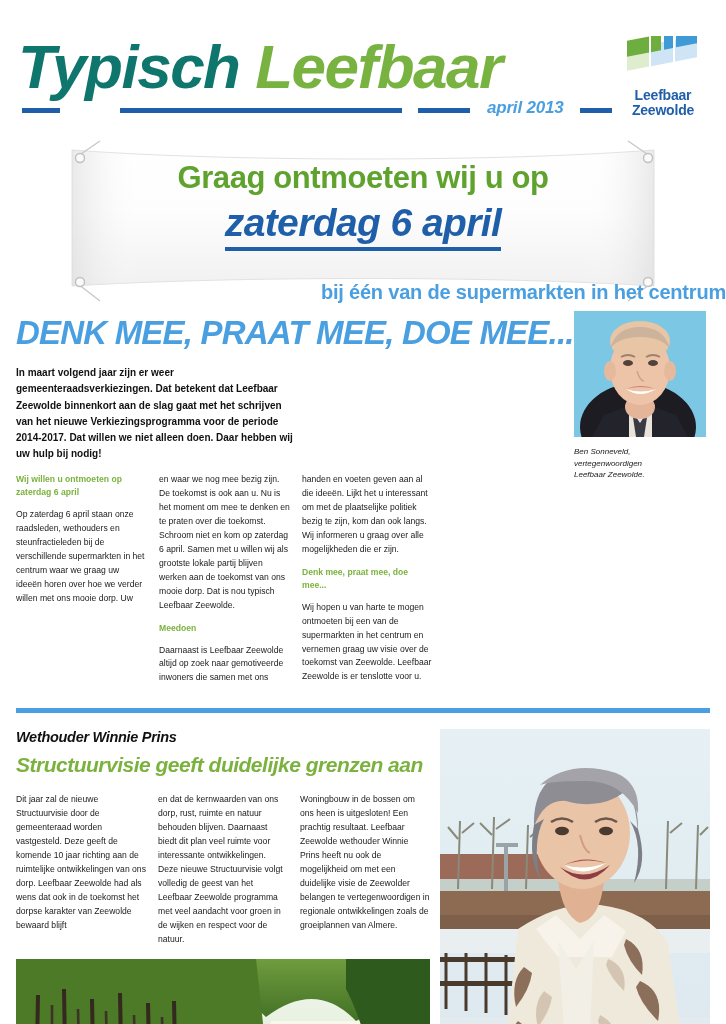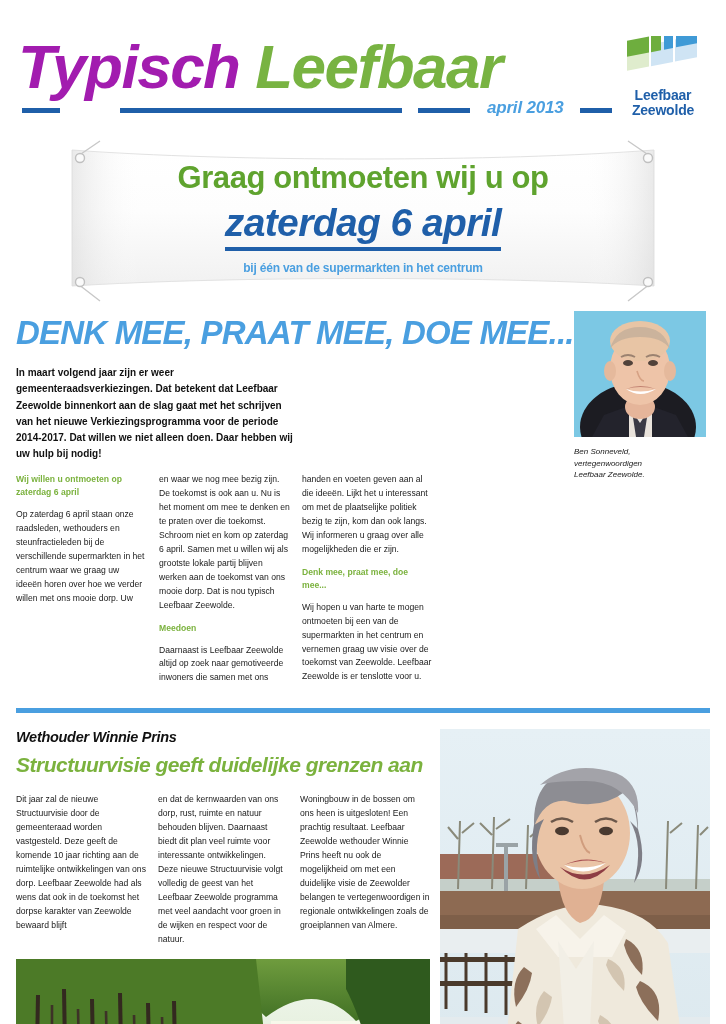--- a/index.html
+++ b/index.html
@@ -31,21 +31,21 @@
     position: absolute;
     left: 18px;
     top: 36px;
     font-size: 62px;
     font-weight: bold;
     font-style: italic;
     letter-spacing: -1.5px;
     white-space: nowrap;
     line-height: 1;
   }
-  .mast-typisch { color: #a21caf; }
+  .mast-typisch { color: #0f766e; }
   .mast-leefbaar { color: #78b342; }
 
   .mast-rule {
     position: absolute;
     height: 5px;
     background: #1f5fa9;
     top: 108px;
   }
   .mast-rule.r1 { left: 22px;  width: 38px; }
   .mast-rule.r2 { left: 120px; width: 282px; }
@@ -111,25 +111,26 @@
     font-style: italic;
     color: #1f5fa9;
     letter-spacing: -0.6px;
     line-height: 1.18;
     display: inline-block;
     border-bottom: 4px solid #1f5fa9;
     padding-bottom: 1px;
     margin-top: 4px;
   }
   .banner-l3 {
-    margin-top: 10px;
-    font-size: 12px;
+    margin-top: 30px;
+    font-size: 20px;
     font-weight: bold;
     color: #4a9fe0;
     letter-spacing: -0.2px;
+    text-align: right;
   }
 
   
   .section1 {
     position: relative;
     padding: 0 16px;
   }
   .headline-denk {
     font-size: 33px;
     font-weight: bold;

